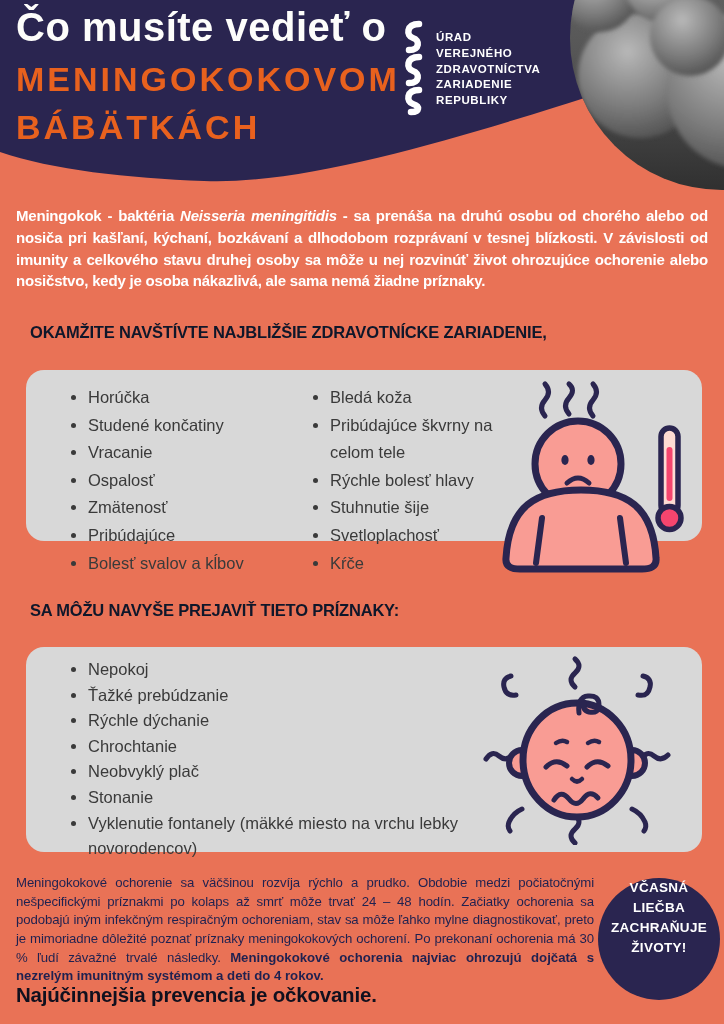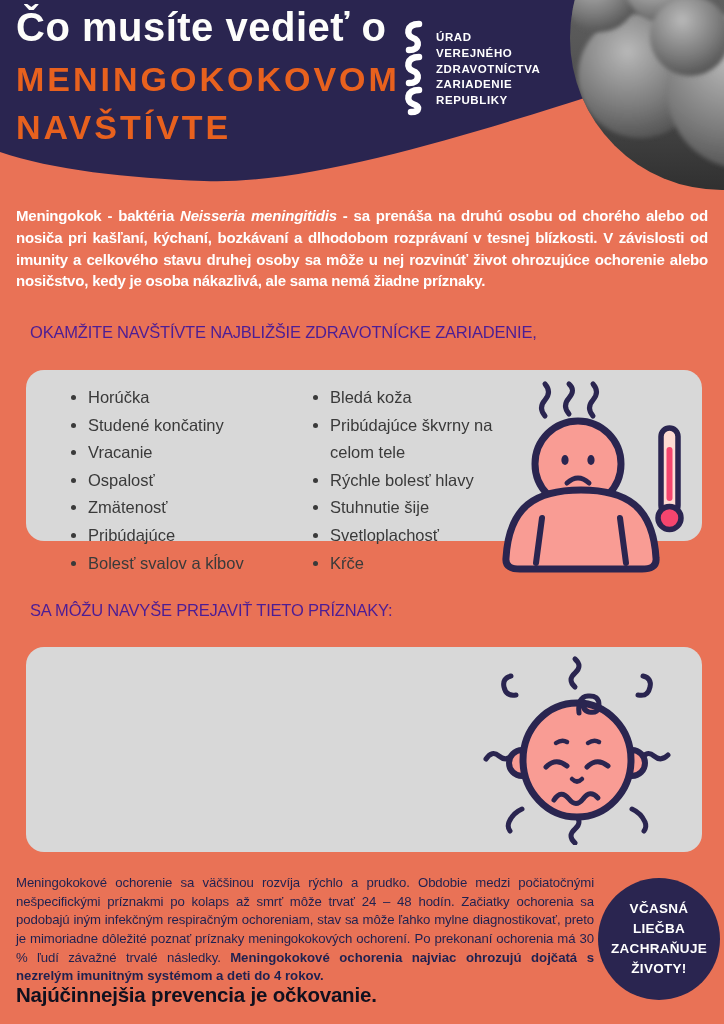--- a/index.html
+++ b/index.html
@@ -28,21 +28,21 @@
   
   .intro{
     left:16px;top:190px;width:692px;
     color:#FFFFFF;font-size:15px;font-weight:bold;line-height:21.8px;
     text-align:justify;letter-spacing:-.2px;
   }
   .intro i{font-style:italic;}
 
   
   .sec-heading{
-    color:#4c1d95;font-weight:normal;font-size:16.5px;line-height:22.5px;
+    color:#0f172a;font-weight:bold;font-size:16.5px;line-height:22.5px;
     letter-spacing:-.2px;white-space:nowrap;text-align:right;
   }
   .h1{left:30px;top:321px;}
   .h2{left:30px;top:599px;}
 
   
   .gray-box{background:#D8D8D8;border-radius:18px;}
   .box1{left:26px;top:370px;width:676px;height:171px;}
   .box2{left:26px;top:647px;width:676px;height:205px;}
   ul.symptoms{
@@ -58,21 +58,21 @@
   
   .footer-para{
     left:16px;top:861px;width:578px;
     color:#1F2150;font-size:13.2px;line-height:18.6px;text-align:justify;
     letter-spacing:-.1px;font-weight:500;
   }
   .footer-para b{font-weight:bold;letter-spacing:0;}
   .badge{
     left:598px;top:878px;width:122px;height:122px;border-radius:50%;
     background:#2A2550;display:flex;flex-direction:column;align-items:center;
-    justify-content:center;text-align:center;
+    text-align:center;
   }
   .badge div{color:#FFFFFF;font-size:13.5px;font-weight:bold;line-height:20px;letter-spacing:.3px;}
   .closing{
     left:16px;top:983px;color:#10101E;font-size:20.5px;font-weight:bold;
     letter-spacing:-.2px;
   }
 </style>
 </head>
 <body>
 
@@ -112,21 +112,21 @@
     <circle cx="225" cy="96" r="44" fill="url(#sp)"></circle>
     <circle cx="268" cy="52" r="40" fill="url(#sp)"></circle>
     <circle cx="200" cy="18" r="28" fill="url(#sp)"></circle>
     <circle cx="120" cy="150" r="40" fill="url(#spd)" filter="url(#fuzz)"></circle>
   </svg>
 </div>
 
 <div class="abs title-block">
   <div class="title-line1">Čo musíte vedieť o</div>
   <div class="title-line2">MENINGOKOKOVOM</div>
-  <div class="title-line3">NAVŠTÍVTE</div>
+  <div class="title-line3">BÁBÄTKÁCH</div>
 </div>
 
 <div class="abs logo">
   <svg width="28" height="96" viewBox="0 0 28 96" aria-hidden="true">
     <g fill="none" stroke="#FFFFFF" stroke-width="6.5" stroke-linecap="round">
       <path d="M21,4 C8,4 8,16 15,18 C22,20 22,30 11,30"></path>
       <path d="M21,37 C8,37 8,49 15,51 C22,53 22,63 11,63"></path>
       <path d="M21,70 C8,70 8,82 15,84 C22,86 22,92 13,92"></path>
     </g>
   </svg>
@@ -183,20 +183,29 @@
       <circle cx="188.5" cy="140" r="11.5" fill="#F5456E" stroke="#2A2550" stroke-width="5.5"></circle>
     </g>
   </svg>
 </div>
 
 <div class="abs sec-heading h2">
   <div>SA MÔŽU NAVYŠE PREJAVIŤ TIETO PRÍZNAKY:</div>
 </div>
 
 <div class="abs gray-box box2">
+  <ul class="abs symptoms colb">
+      <li>Nepokoj</li>
+      <li>Ťažké prebúdzanie</li>
+      <li>Rýchle dýchanie</li>
+      <li>Chrochtanie</li>
+      <li>Neobvyklý plač</li>
+      <li>Stonanie</li>
+      <li>Vyklenutie fontanely (mäkké miesto na vrchu lebky novorodencov)</li>
+    </ul>
 
   <svg class="abs baby-illo" width="190" height="190" viewBox="0 0 190 190" aria-hidden="true">
     <g fill="none" stroke="#2A2550" stroke-width="5" stroke-linecap="round">
       <path d="M93,4 q8,7 0,14 q-8,7 0,14"></path>
       <path d="M34,40 q-10,2 -12,-8 q-2,-9 7,-11"></path>
       <path d="M156,40 q10,2 12,-8 q2,-9 -7,-11"></path>
       <path d="M4,104 q6,-9 13,-3 q7,6 14,-1"></path>
       <path d="M159,104 q6,-9 13,-3 q7,6 14,-1"></path>
       <path d="M40,154 q-9,4 -13,13 q-2,5 1,9"></path>
       <path d="M150,154 q9,4 13,13 q2,5 -1,9"></path>

